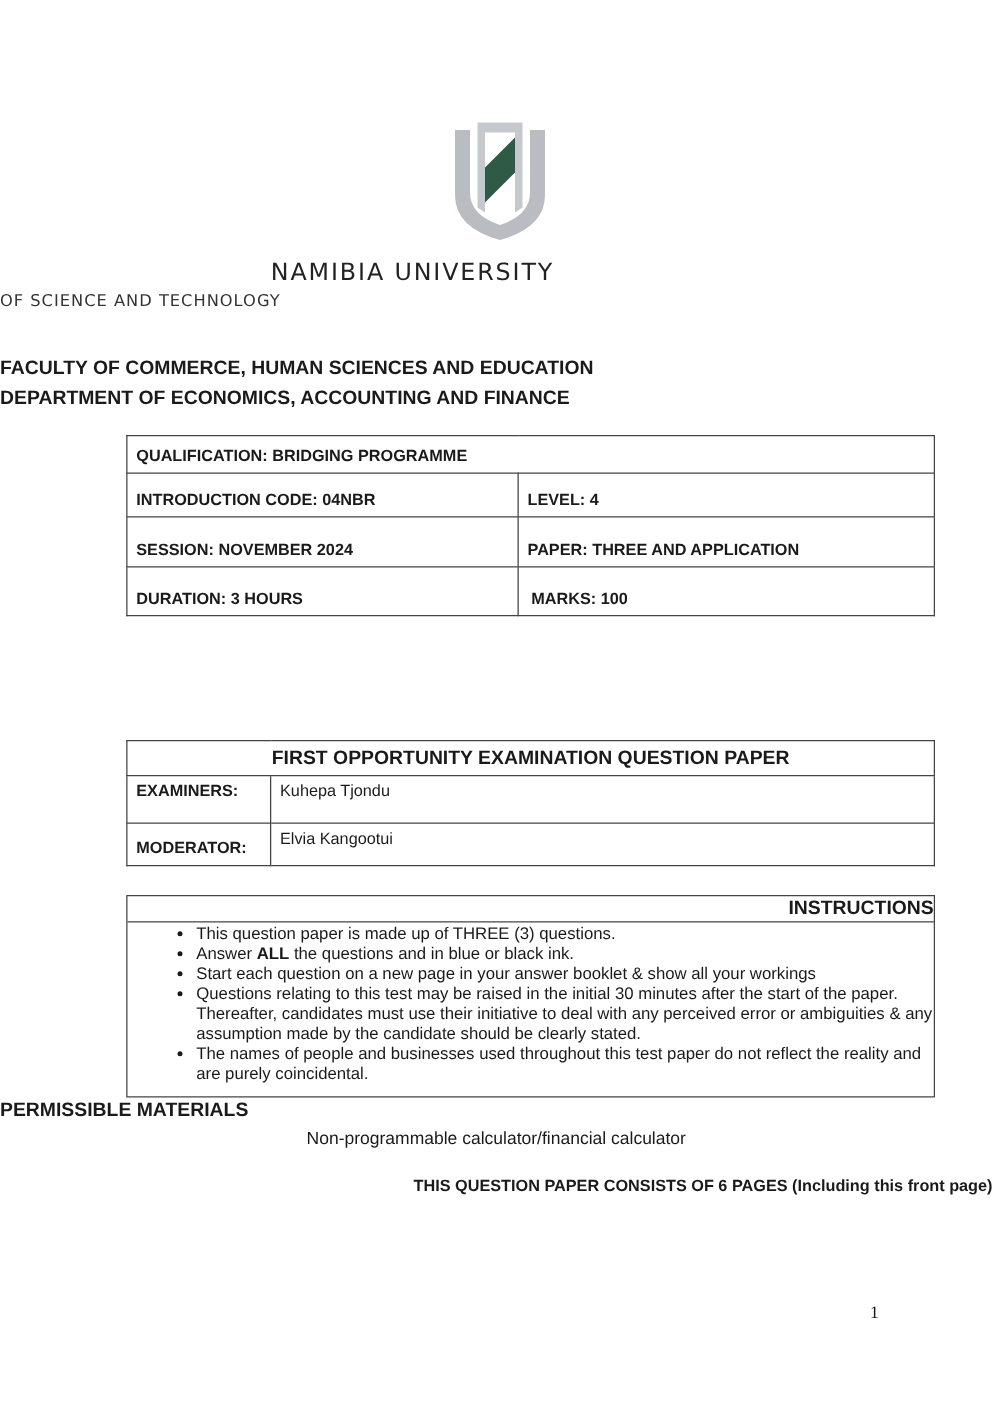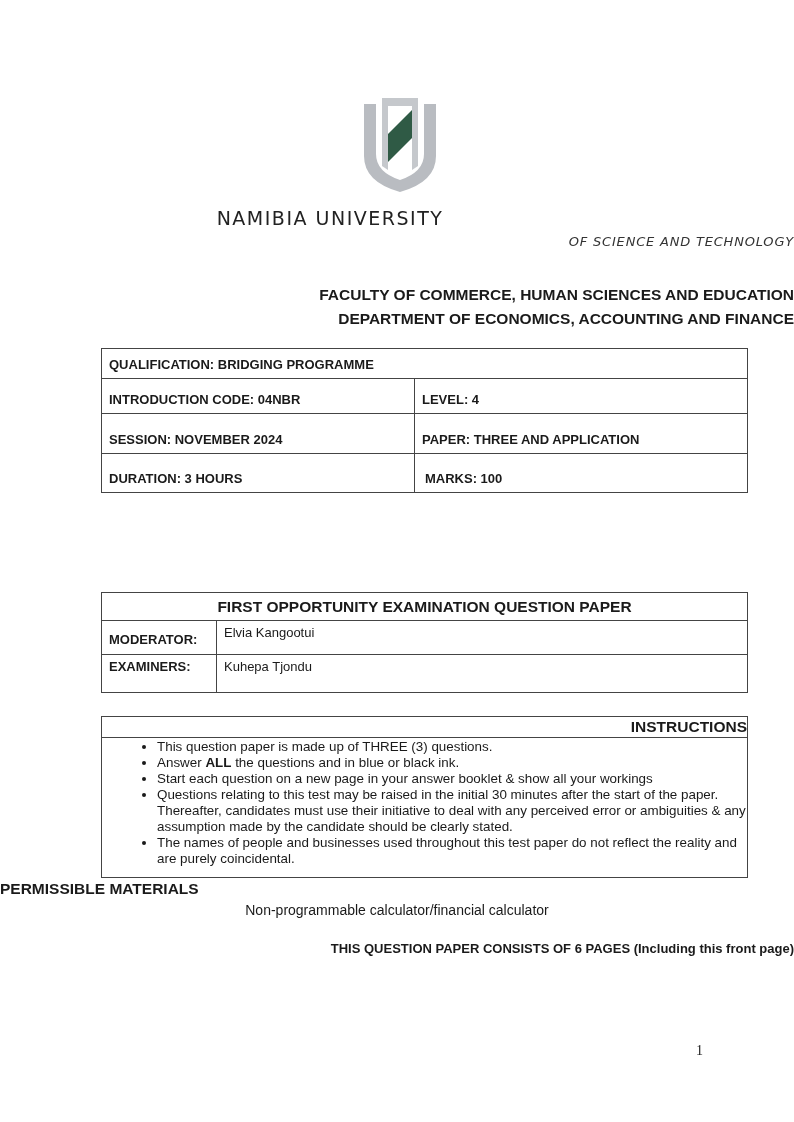--- a/index.html
+++ b/index.html
@@ -6,25 +6,25 @@
   body {
     width: 794px; height: 1122px; background: #ffffff; position: relative;
     font-family: "Liberation Sans", sans-serif; color: #1a1a1a; overflow: hidden;
   }
   .logo { position: absolute; left: 358px; top: 94px; width: 84px; height: 100px; }
   .uni-name {
     position: absolute; top: 207px; left: 0; width: 660px; text-align: center;
     font-family: "DejaVu Sans", sans-serif; font-size: 19px; letter-spacing: 1.5px; color: #222;
   }
   .uni-sub {
-    position: absolute; top: 234px; left: 0; width: 794px; text-align: right;
-    font-family: "DejaVu Sans", sans-serif; font-size: 13px; letter-spacing: 0.8px; color: #333; font-style: italic;
+    position: absolute; top: 234px; left: 0; width: 794px; text-align: left;
+    font-family: "DejaVu Sans", sans-serif; font-size: 13px; letter-spacing: 0.8px; color: #333;
   }
   .faculty {
-    position: absolute; top: 283px; left: 0; width: 794px; text-align: right;
+    position: absolute; top: 283px; left: 0; width: 794px; text-align: left;
     font-size: 15.5px; font-weight: bold; line-height: 24px; color: #1a1a1a;
   }
   table { border-collapse: collapse; position: absolute; }
   td { border: 1.2px solid #444; font-size: 13px; font-weight: bold; padding: 0 7px; vertical-align: bottom; }
   .t1 { left: 101px; top: 348px; width: 647px; }
   .t1 td { padding-bottom: 6px; }
   .t2 { left: 101px; top: 592px; width: 647px; border-radius: 29px; }
   .t2 td { vertical-align: top; padding-top: 4px; }
   .t2 .hdr { text-align: center; font-size: 15.5px; padding-top: 5px; padding-bottom: 4px; vertical-align: middle; }
   .t2 .name { font-weight: normal; }
@@ -86,27 +86,27 @@
     <td style="padding-left:10px">MARKS: 100</td>
   </tr>
 </tbody>
   </table>
 
 <table class="t2">
   <tbody>
       <tr style="height:28px">
     <td colspan="2" class="hdr">FIRST OPPORTUNITY EXAMINATION QUESTION PAPER</td>
   </tr>
+  <tr style="height:38px">
+    <td style="width:100px">EXAMINERS:</td>
+    <td class="name">Kuhepa Tjondu</td>
+  </tr>
   <tr style="height:34px">
     <td style="vertical-align:middle">MODERATOR:</td>
     <td class="name">Elvia Kangootui</td>
-  </tr>
-  <tr style="height:38px">
-    <td style="width:100px">EXAMINERS:</td>
-    <td class="name">Kuhepa Tjondu</td>
   </tr>
 </tbody>
   </table>
 
 <div class="instr">
   <div class="instr-title">INSTRUCTIONS</div>
   <ul>
     <li>This question paper is made up of THREE (3) questions.</li>
     <li><span id="ins1">Answer <b>ALL</b> the questions and in blue or black ink.</span></li>
     <li>Start each question on a new page in your answer booklet &amp; show all your workings</li>

